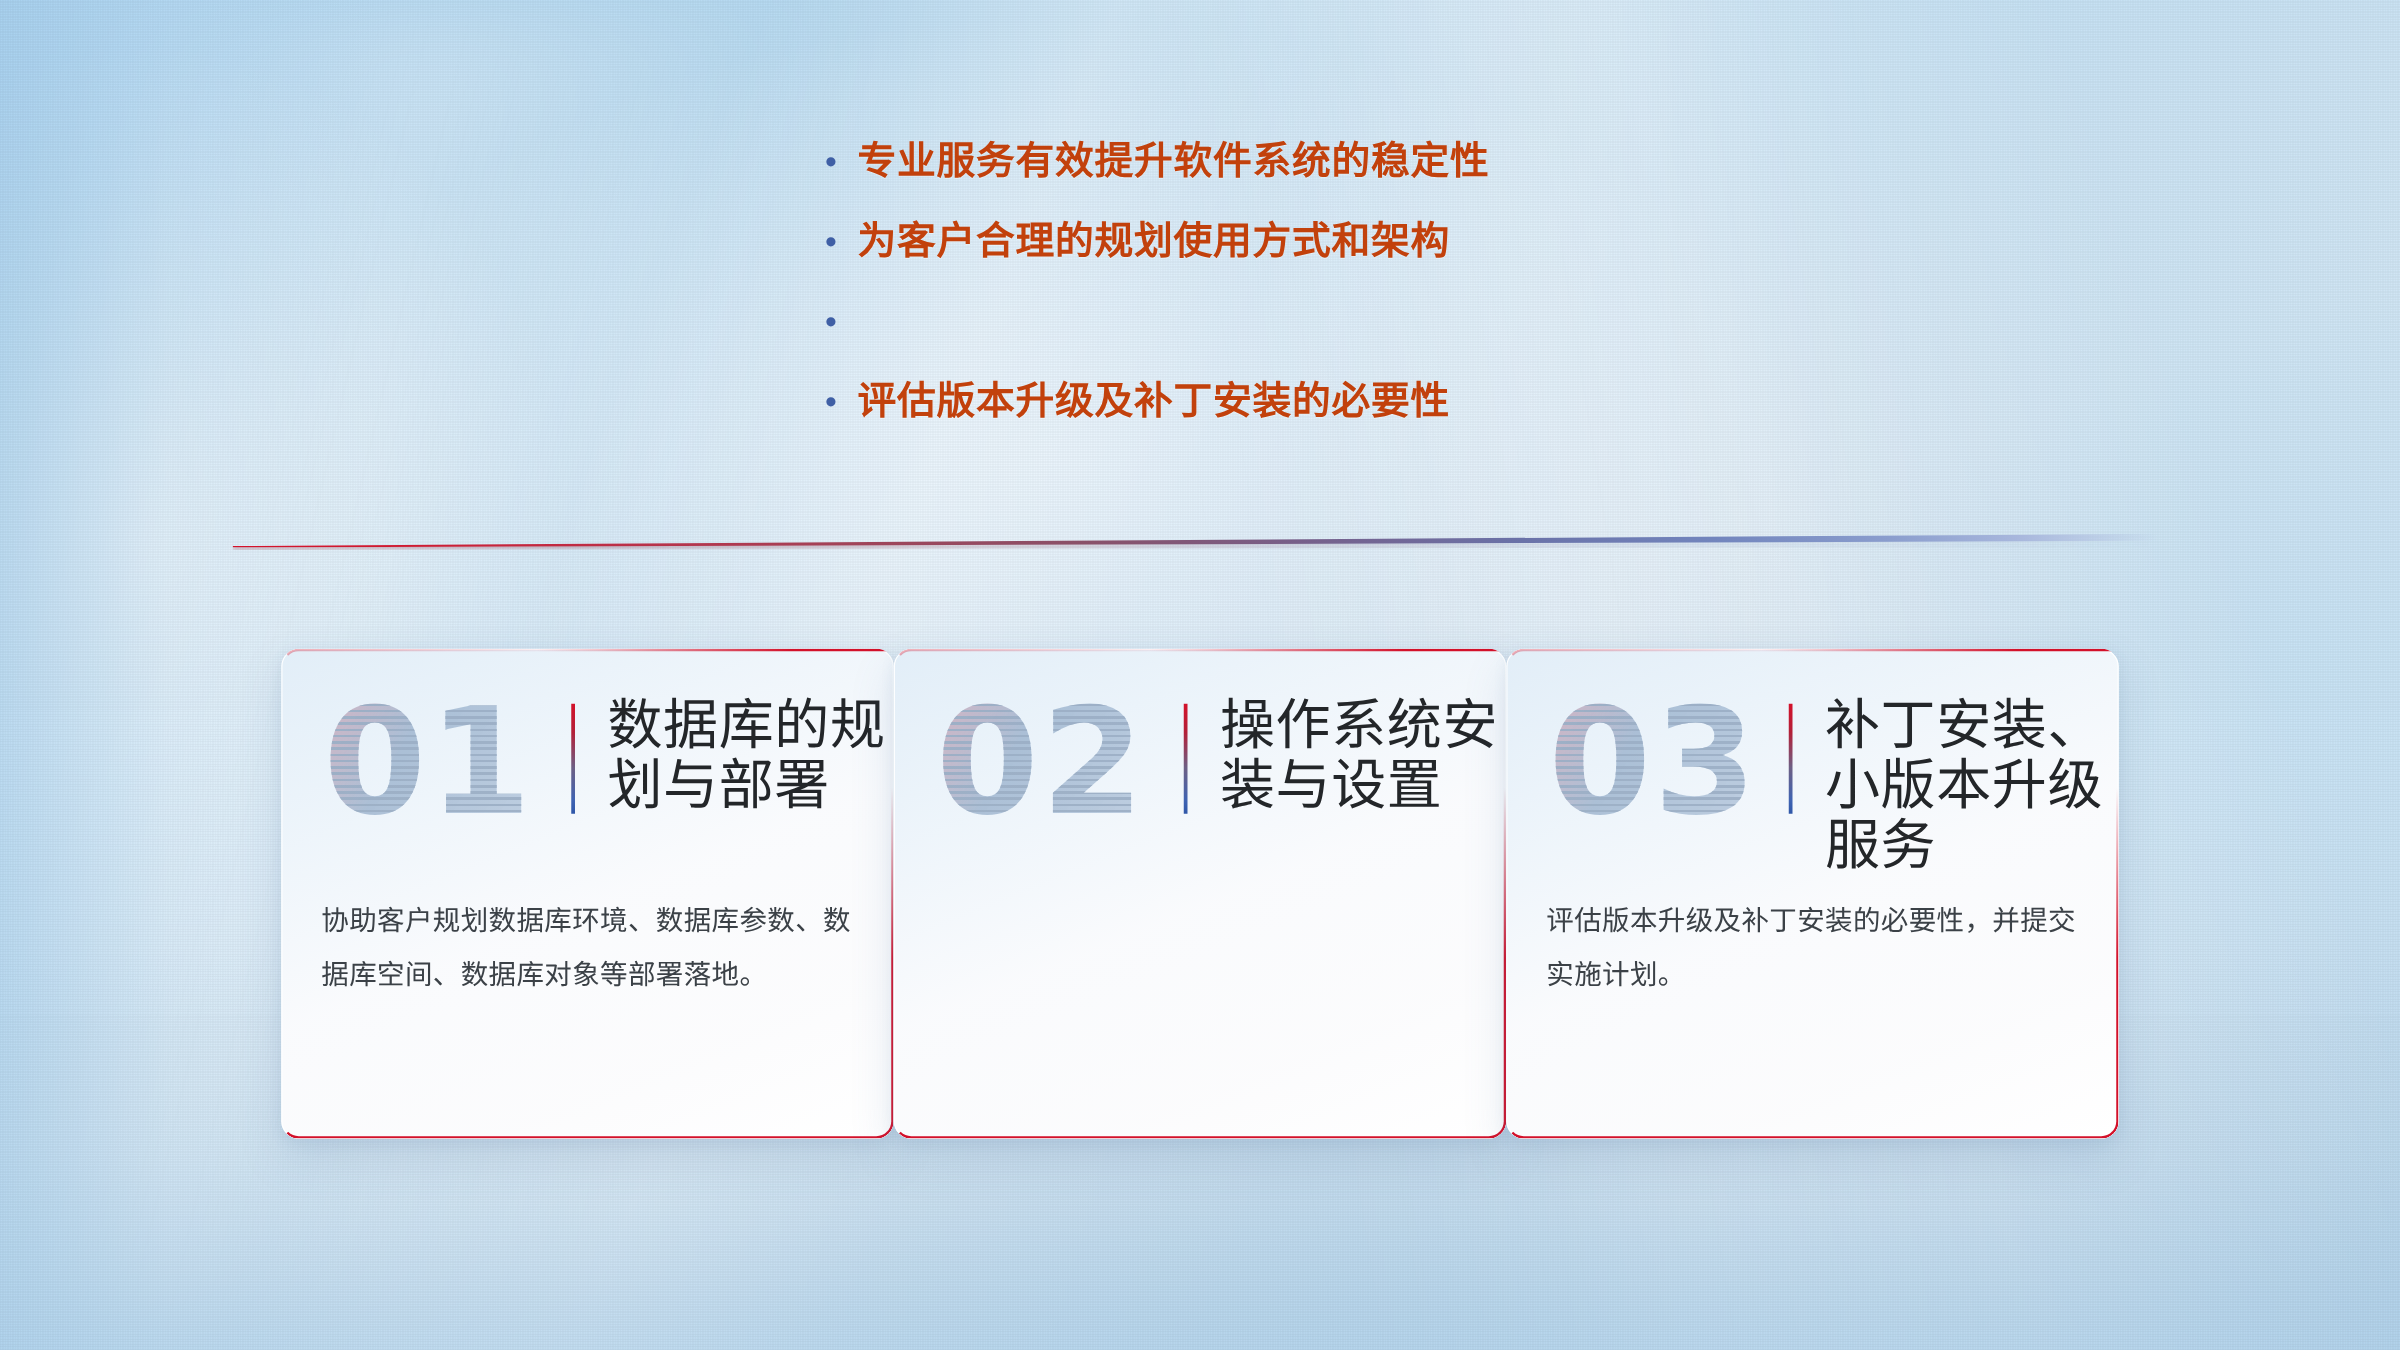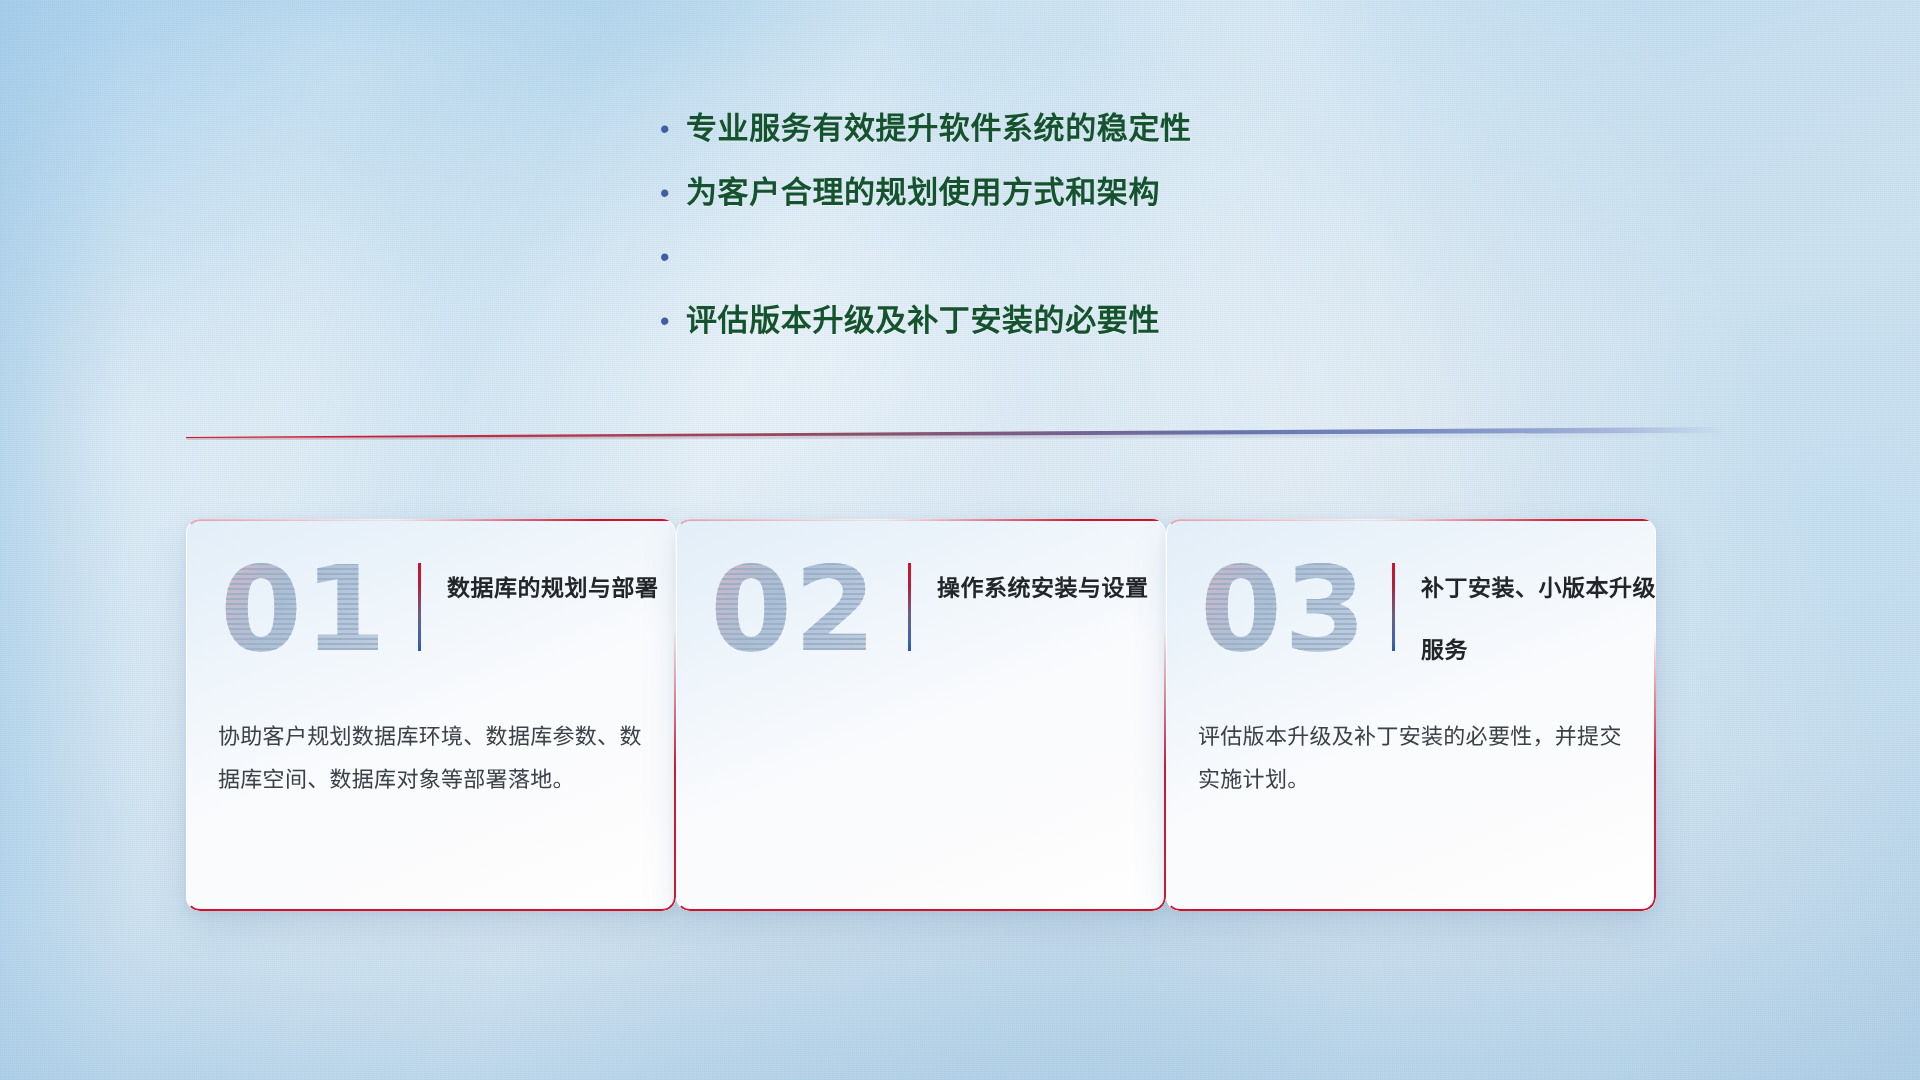--- a/index.html
+++ b/index.html
@@ -107,21 +107,21 @@
   }
   .bullet-dot {
     width:26px;
     flex:0 0 26px;
     color:#3f5fa5;
     font-size:27px;
     line-height:42px;
     text-align:left;
   }
   .bullet-text {
-    color:#14532d;
+    color:#c2410c;
     font-size:31px;
     line-height:42px;
     letter-spacing:.6px;
     font-weight:600;
     text-shadow:0 1px 0 rgba(255,255,255,.35);
   }
 
   
   .divider-wrap {
     position:absolute;
@@ -155,21 +155,21 @@
     clip-path:polygon(0 70%, 100% 10%, 100% 70%, 0 100%);
     filter:blur(1.5px);
   }
 
   
   .cards {
     position:absolute;
     left:186px; top:519px;
     width:1548px; height:392px;
     display:flex;
-    justify-content:flex-start;
+    justify-content:center;
   }
   .card {
     position:relative;
     width:490px; height:392px;
     border-radius:14px;
     background:
       linear-gradient(158deg,
         rgba(226,238,248,.97) 0%,
         rgba(238,245,251,.97) 26%,
         rgba(250,251,253,.99) 52%,
@@ -239,23 +239,23 @@
   }
   .card-rule {
     width:3px; height:88px;
     margin-right:26px;
     margin-top:6px;
     flex:0 0 3px;
     background:linear-gradient(to bottom, #d3112a 0%, #b32038 26%, #6d5f84 58%, #3f63b2 88%, #2f57a8 100%);
   }
   .card-title {
     color:#232629;
-    font-size:23px;
-    line-height:62px;
-    font-weight:700;
+    font-size:44px;
+    line-height:48px;
+    font-weight:400;
     letter-spacing:.5px;
     max-width:226px;
   }
 
   .card-body {
     position:absolute;
     left:32px; right:30px; top:196px;
     color:#3b4147;
     font-size:22px;
     line-height:43px;

